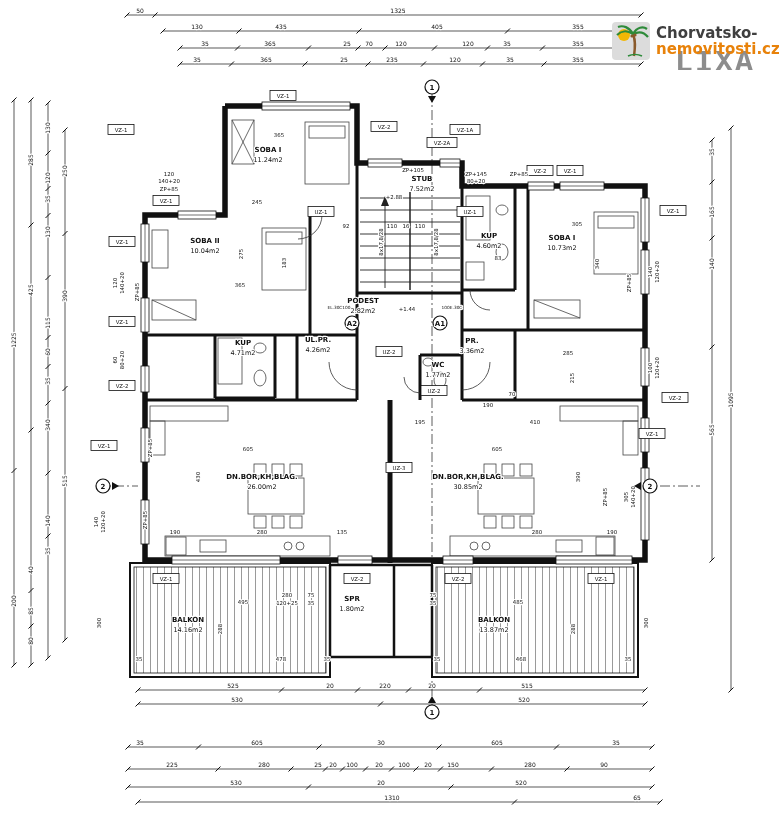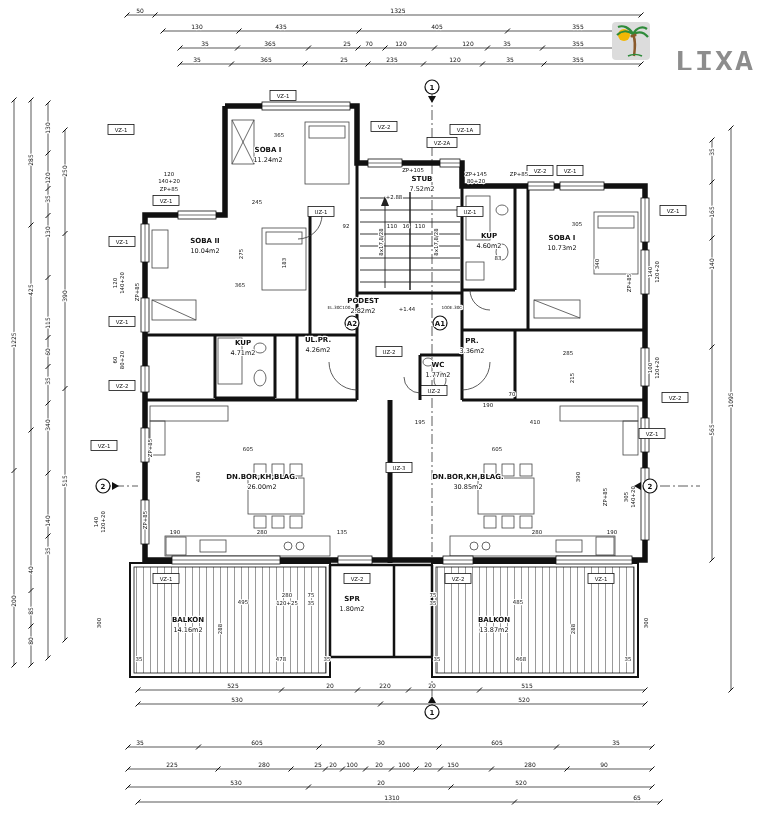--- a/index.html
+++ b/index.html
@@ -522,16 +522,20 @@
         <path d="M22,34 C23,26 24,19 21,12" stroke="#8a5a2b" stroke-width="2.4" fill="none"></path>
         <path d="M21,12 C15,8 9,9 5,13" stroke="#2e8b3a" stroke-width="2.2" fill="none"></path>
         <path d="M21,12 C17,5 11,3 6,5" stroke="#2e8b3a" stroke-width="2.2" fill="none"></path>
         <path d="M21,12 C25,5 31,4 35,7" stroke="#2e8b3a" stroke-width="2.2" fill="none"></path>
         <path d="M21,12 C27,9 32,10 36,15" stroke="#2e8b3a" stroke-width="2.2" fill="none"></path>
         <circle cx="20" cy="14" r="1.6" fill="#8a5a2b"></circle>
           <circle cx="23" cy="13" r="1.6" fill="#8a5a2b"></circle>
         <path d="M16,34 C20,32 26,32 30,34" stroke="#2e8b3a" stroke-width="1.6" fill="none"></path>
       </svg>
     </div>
+    <div class="ltxt">
+      <span class="l1">Chorvatsko-</span>
+      <span class="l2">nemovitosti.cz</span>
+    </div>
   </div>
   <div class="wm">LIXA</div>
 
 </div>
 
 </body></html>

